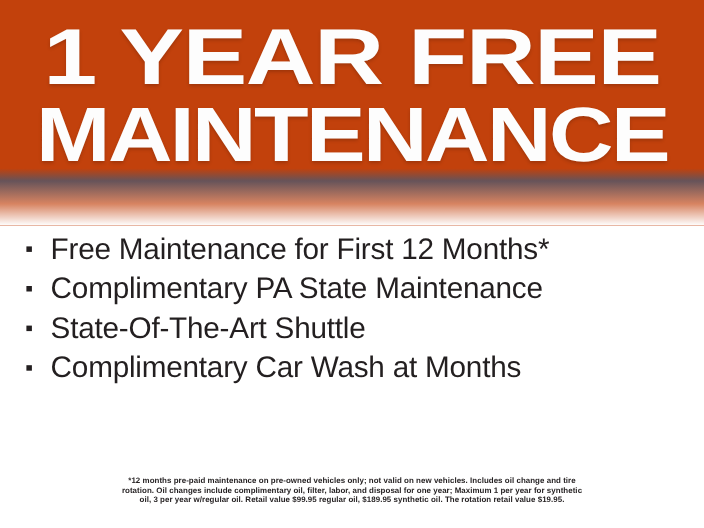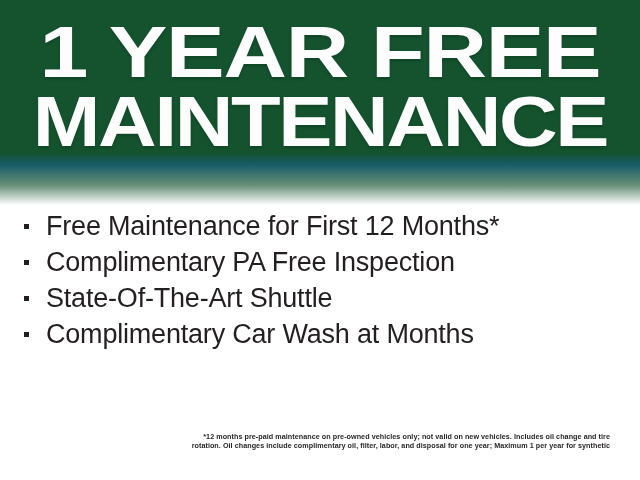--- a/index.html
+++ b/index.html
@@ -19,21 +19,21 @@
     background: #ffffff;
   }
 
   
   .banner {
     position: absolute;
     left: 0;
     top: 0;
     width: 640px;
     height: 205px;
-    background: #14532d;
+    background: #c2410c;
     overflow: hidden;
   }
 
   
   .banner-fade {
     position: absolute;
     left: 0;
     bottom: 0;
     width: 100%;
     height: 52px;
@@ -123,21 +123,21 @@
     top: 433px;
     width: 580px;
     text-align: center;
     font-size: 7.2px;
     line-height: 8.6px;
     font-weight: bold;
     color: #231f20;
     letter-spacing: 0.05px;
   }
 
-  .fine-print span { display: block; text-align: right; }
+  .fine-print span { display: block; }
 </style>
 </head>
 <body>
 
 <div id="promo-card">
 
   <div class="banner">
     <div class="headline headline-line1">1 YEAR FREE</div>
     <div class="headline headline-line2">MAINTENANCE</div>
     <div class="banner-fade"></div>
@@ -148,21 +148,21 @@
     <li class="bullet-item">
       <span class="bullet-marker"><span class="sq"></span></span>
       <span class="bullet-text">
         <span class="wrap-line">Free Maintenance for First 12 Months*</span>
       </span>
     </li>
 
     <li class="bullet-item">
       <span class="bullet-marker"><span class="sq"></span></span>
       <span class="bullet-text">
-        <span class="wrap-line">Complimentary PA Free Inspection</span>
+        <span class="wrap-line">Complimentary PA State Maintenance</span>
       </span>
     </li>
 
     <li class="bullet-item">
       <span class="bullet-marker"><span class="sq"></span></span>
       <span class="bullet-text">
         <span class="wrap-line">State-Of-The-Art Shuttle</span>
       </span>
     </li>
 
@@ -172,15 +172,16 @@
         <span class="wrap-line">Complimentary Car Wash at Months</span>
       </span>
     </li>
 
 
   </ul>
 
   <div class="fine-print">
     <span>*12 months pre-paid maintenance on pre-owned vehicles only; not valid on new vehicles. Includes oil change and tire</span>
     <span>rotation. Oil changes include complimentary oil, filter, labor, and disposal for one year; Maximum 1 per year for synthetic</span>
+    <span>oil, 3 per year w/regular oil. Retail value $99.95 regular oil, $189.95 synthetic oil. The rotation retail value $19.95.</span>
   </div>
 
 </div>
 
 </body></html>

